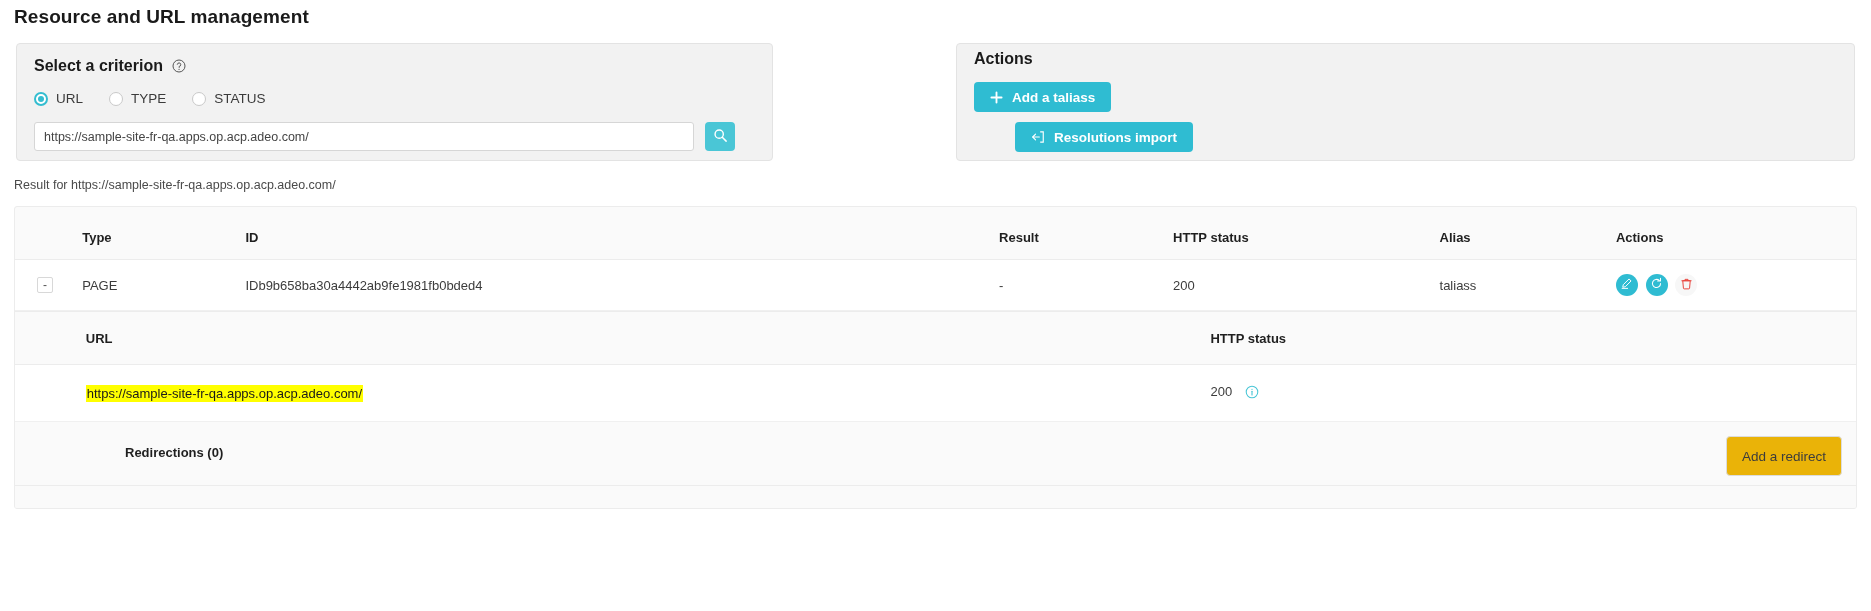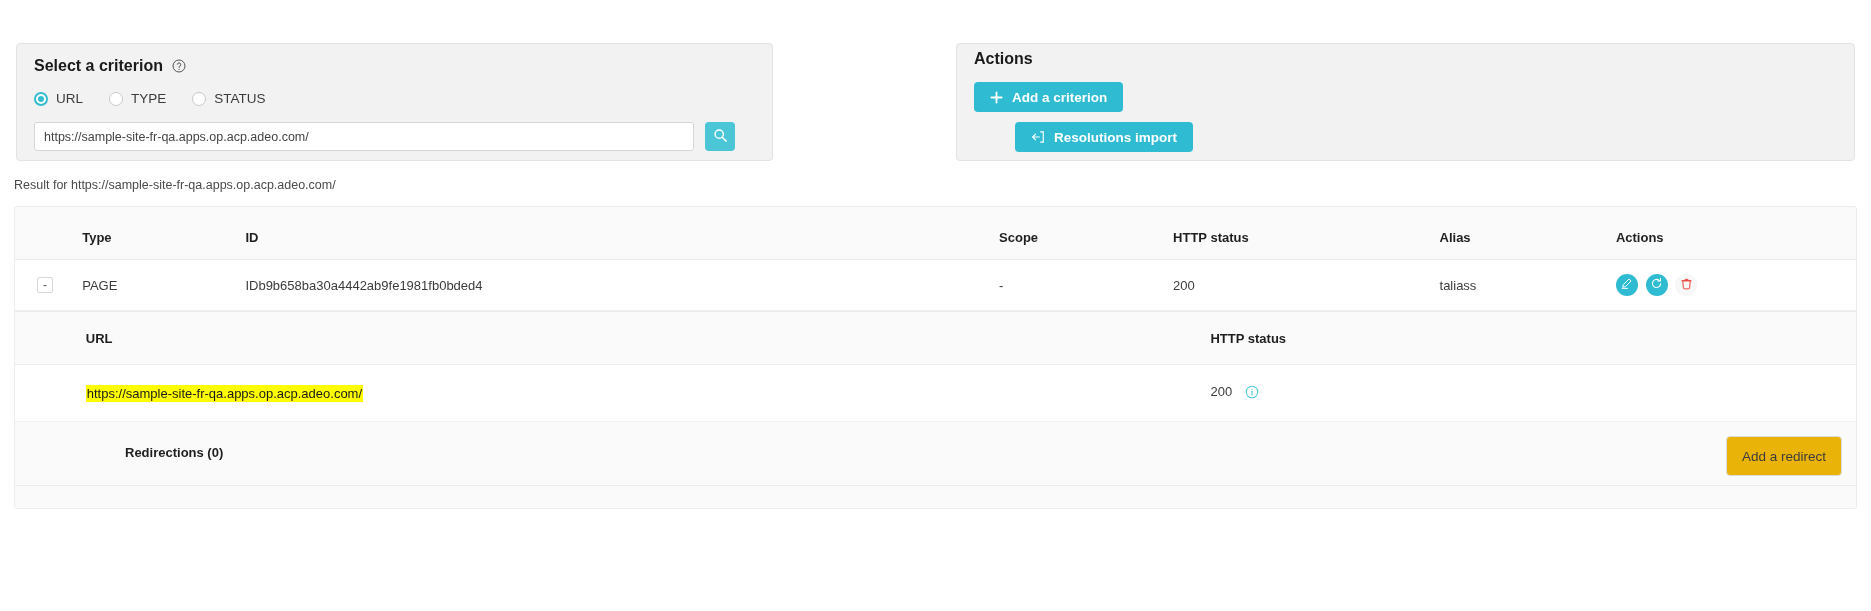--- a/index.html
+++ b/index.html
@@ -304,20 +304,21 @@
     color: #3c3c3c;
     cursor: pointer;
   }
   .redir-foot { height: 22px; background: #fafafa; }
 </style>
 </head>
 <body>
 
 <div class="page">
 
+  <div class="page-title">Resource and URL management</div>
 
   <div class="panel" id="criterion-panel">
     <div class="panel-heading" id="criterion-heading">
       <span>Select a criterion</span>
       <span class="help-icon">
         <svg width="14" height="14" viewBox="0 0 14 14">
           <circle cx="7" cy="7" r="6" fill="none" stroke="#555" stroke-width="1"></circle>
           <path d="M5.3 5.3a1.75 1.75 0 1 1 1.9 2.1v1" fill="none" stroke="#555" stroke-width="1" stroke-linecap="round"></path>
           <circle cx="7.05" cy="10.3" r="0.65" fill="#555"></circle>
         </svg>
@@ -356,21 +357,21 @@
     <div class="panel-heading" id="actions-heading">Actions</div>
 
     <div class="actions-buttons">
       <button class="btn-teal">
         <span class="glyph">
           <svg width="13" height="13" viewBox="0 0 14 14">
             <line x1="7" y1="1.5" x2="7" y2="12.5" stroke="#fff" stroke-width="2" stroke-linecap="round"></line>
             <line x1="1.5" y1="7" x2="12.5" y2="7" stroke="#fff" stroke-width="2" stroke-linecap="round"></line>
           </svg>
         </span>
-        <span>Add a criterion</span>
+        <span>Add a taliass</span>
       </button>
 
       <div class="row2">
         <button class="btn-teal">
           <span class="glyph">
             <svg width="14" height="14" viewBox="0 0 16 16">
               <path d="M10.5 2.2H14v11.6h-3.5" fill="none" stroke="#fff" stroke-width="1.3"></path>
               <line x1="2" y1="8" x2="9.5" y2="8" stroke="#fff" stroke-width="1.3" stroke-linecap="round"></line>
               <polyline points="5.2,4.8 2,8 5.2,11.2" fill="none" stroke="#fff" stroke-width="1.3" stroke-linecap="round" stroke-linejoin="round"></polyline>
             </svg>
@@ -386,21 +387,21 @@
 
   <div class="results-card">
 
 
     <table class="main-table">
       <thead>
         <tr>
           <th class="c-toggle"></th>
           <th class="c-type">Type</th>
           <th class="c-id">ID</th>
-          <th class="c-scope">Scope</th>
+          <th class="c-scope">Result</th>
           <th class="c-http">HTTP status</th>
           <th class="c-alias">Alias</th>
           <th class="c-act">Actions</th>
         </tr>
       </thead>
       <tbody>
         <tr>
           <td class="c-toggle">
             <span class="toggle-box">-</span>
           </td>

